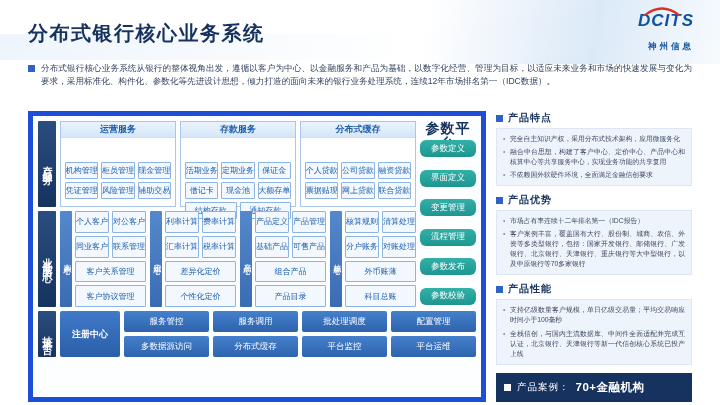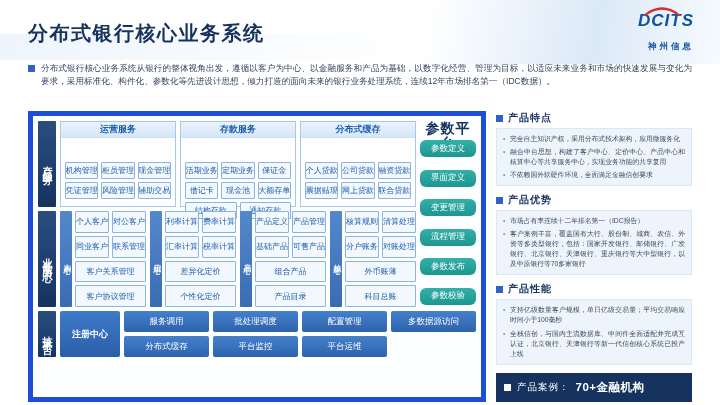--- a/index.html
+++ b/index.html
@@ -229,20 +229,21 @@
               <div class="param-cell">参数校验</div>
             </div>
         </div>
       </div>
 
       <div class="row tech-row">
         <div class="row-label">技术平台</div>
         <div class="row-content">
           <div class="registry">注册中心</div>
           <div class="tech-grid">
+              <div class="tech-cell">服务管控</div>
               <div class="tech-cell">服务调用</div>
               <div class="tech-cell">批处理调度</div>
               <div class="tech-cell">配置管理</div>
               <div class="tech-cell">多数据源访问</div>
               <div class="tech-cell">分布式缓存</div>
               <div class="tech-cell">平台监控</div>
               <div class="tech-cell">平台运维</div>
             </div>
         </div>
       </div>

